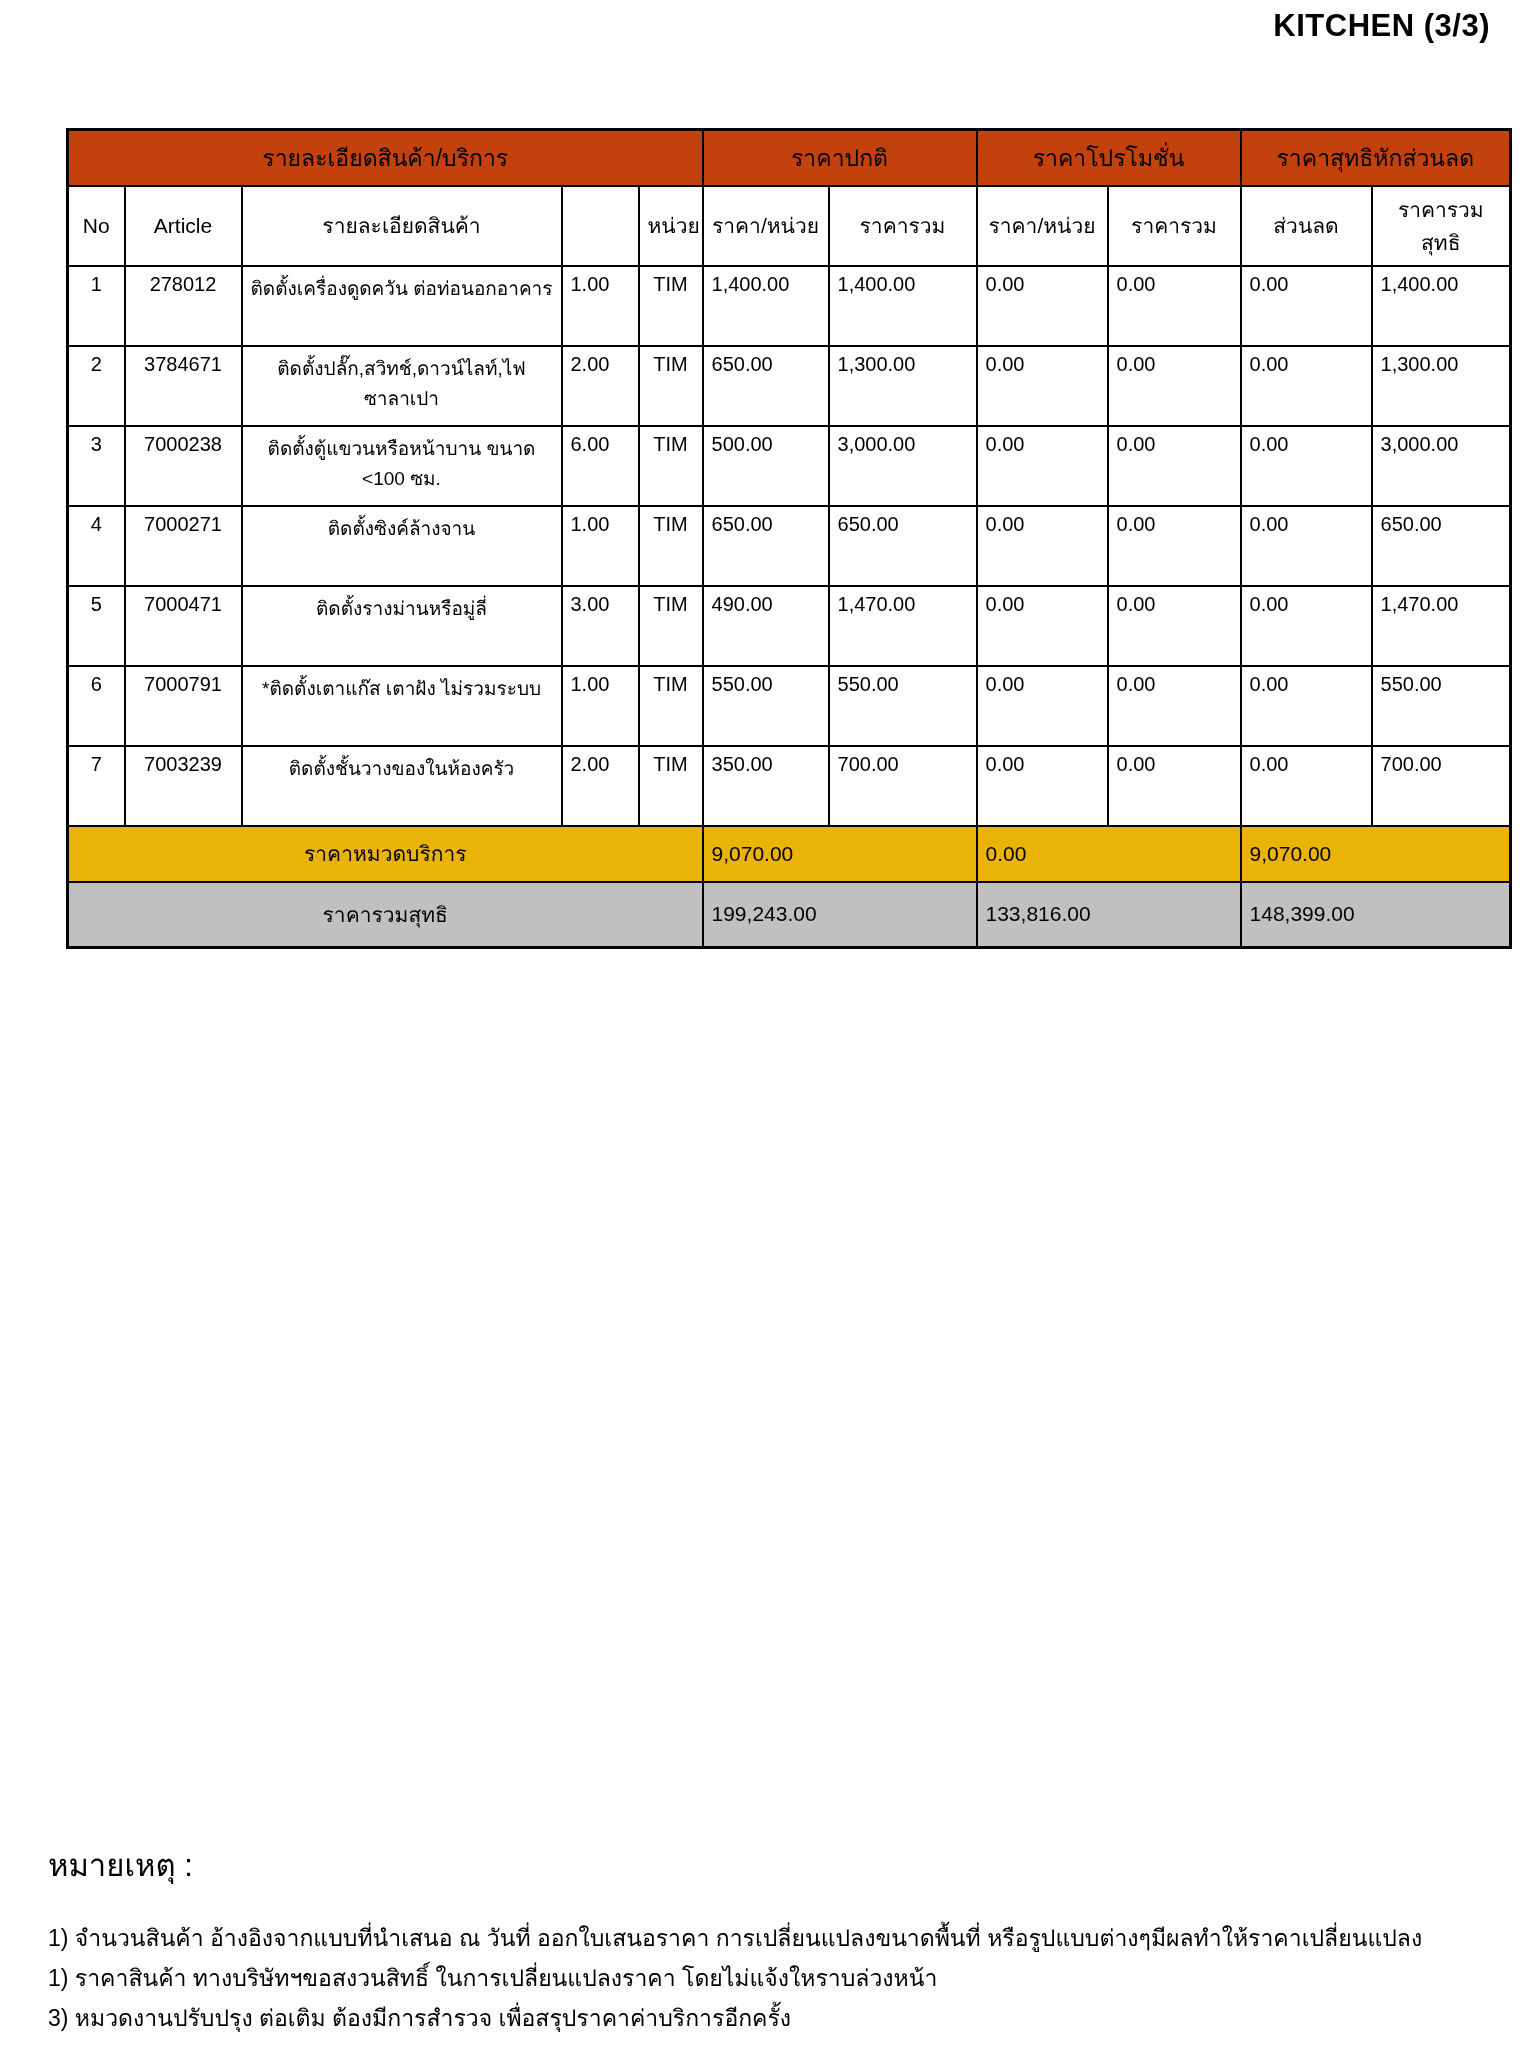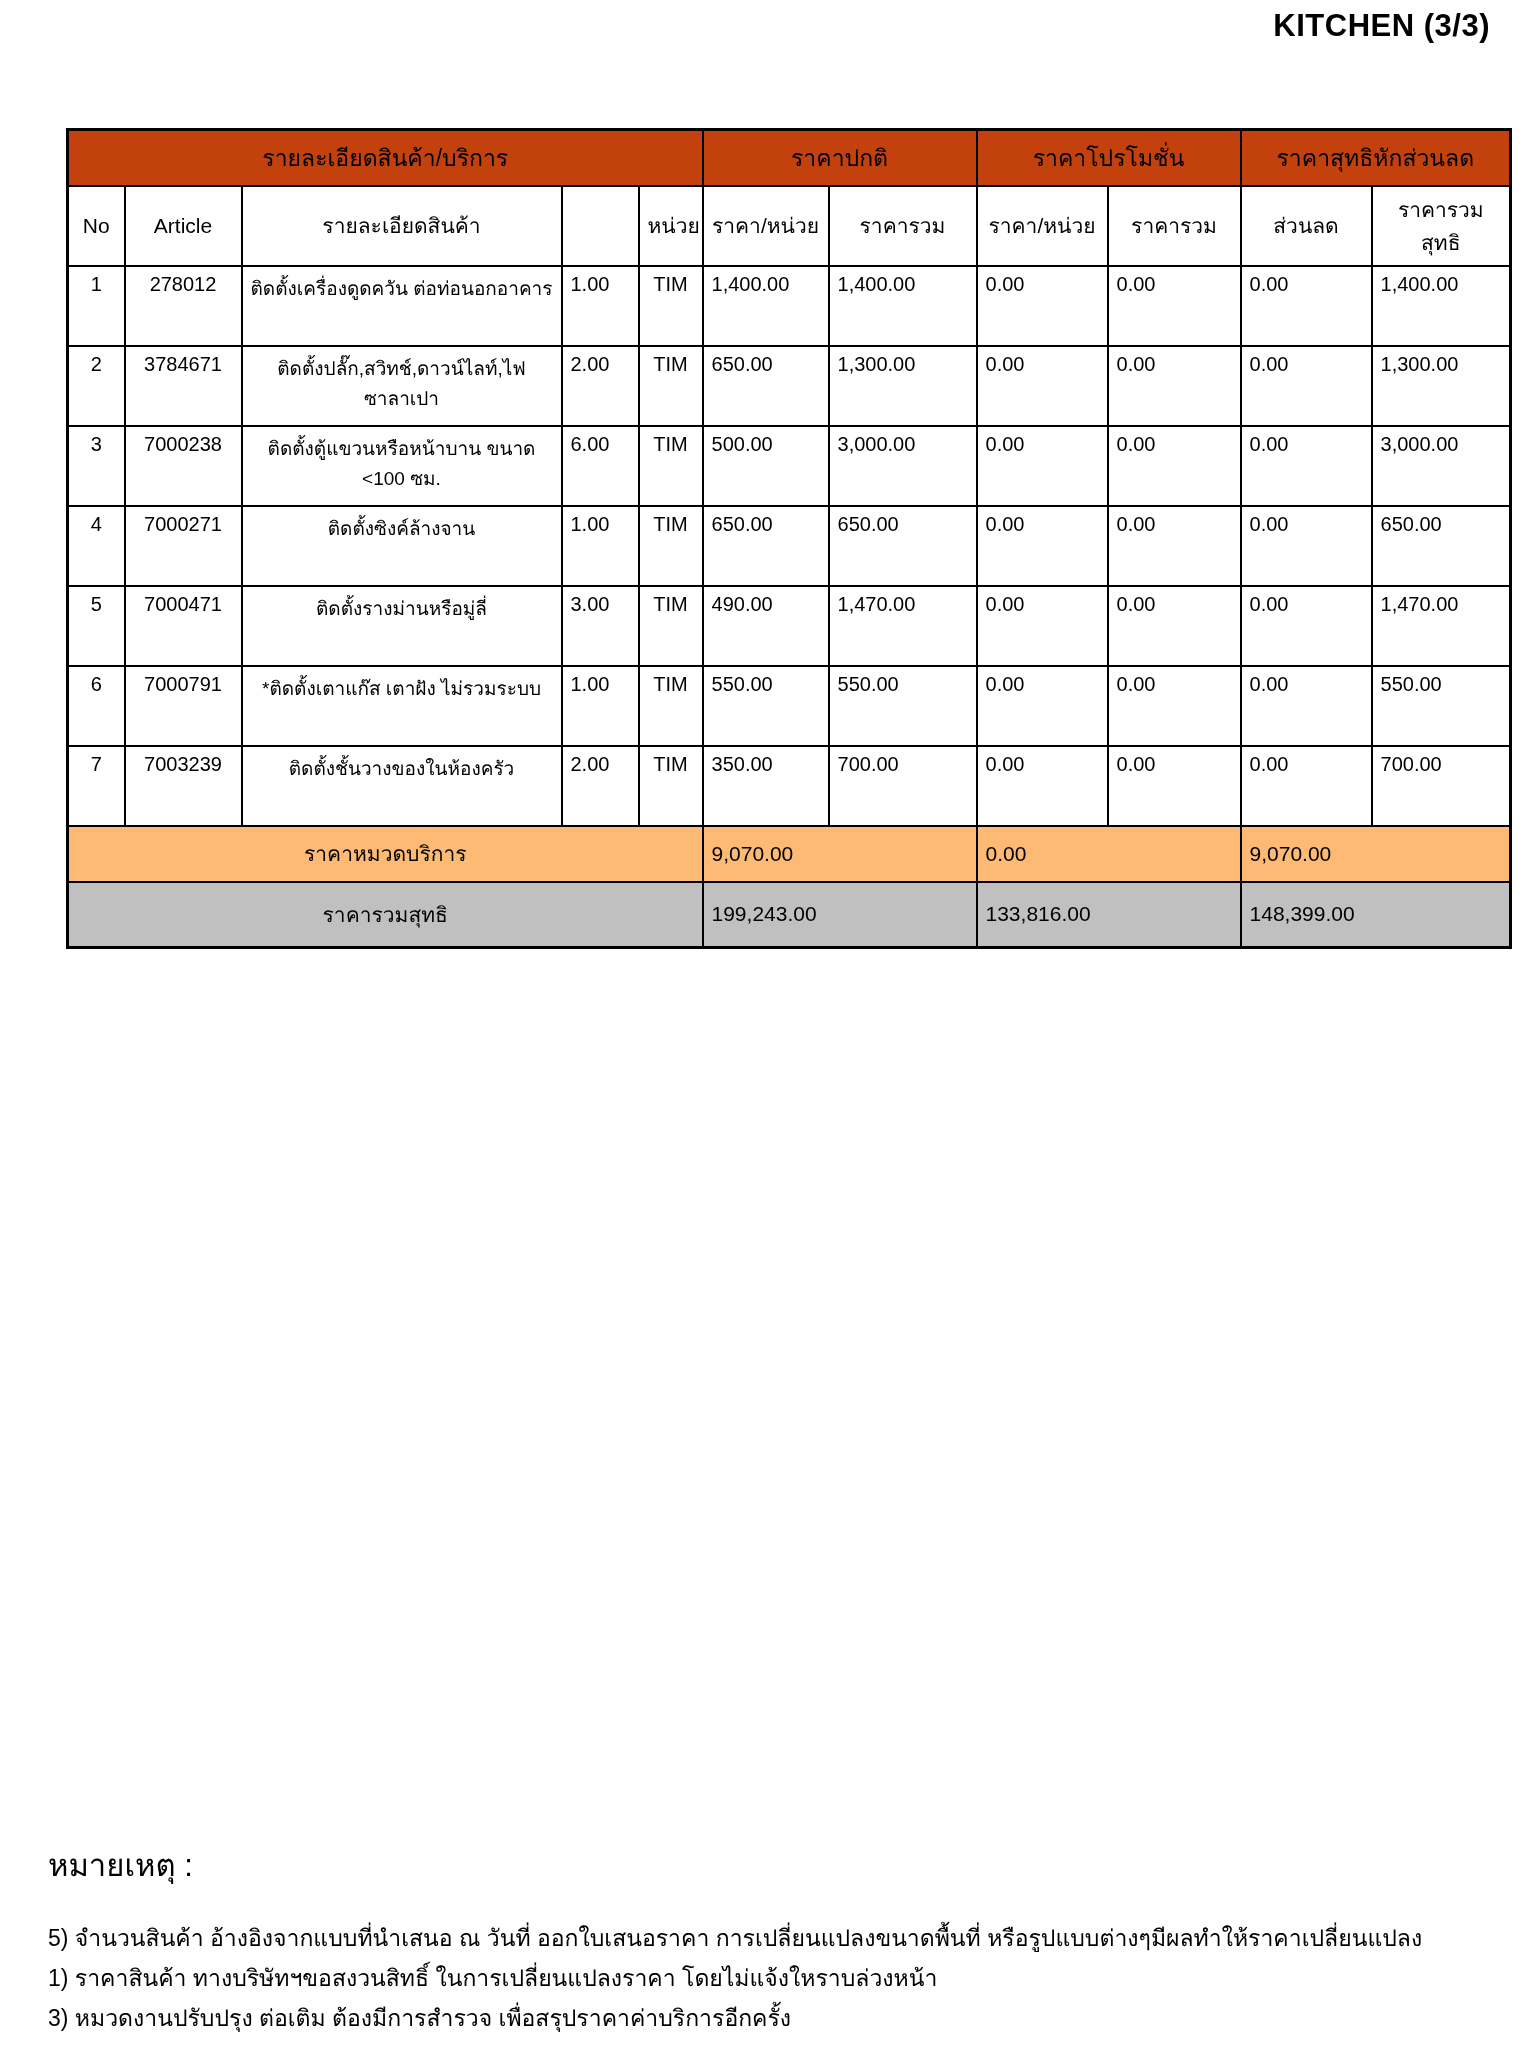--- a/index.html
+++ b/index.html
@@ -37,21 +37,21 @@
   tr.col-header th {
     background: #ffffff;
     height: 53px; font-size: 21px;
     text-align: center; vertical-align: middle;
   }
   tbody td { height: 80px; vertical-align: top; font-size: 20px; }
   .c-no, .c-article, .c-unit { text-align: center; }
   .c-desc { text-align: center; font-size: 19px; padding: 3px 5px; }
   .c-qty, .c-num { text-align: left; }
   tfoot td { vertical-align: middle; font-size: 21px; }
-  tr.service-total td { height: 56px; background: #fdba74; }
+  tr.service-total td { height: 56px; background: #eab308; }
   tr.grand-total td { height: 66px; background: #c0c0c0; }
   tfoot td.label-cell { text-align: center; }
 
   .notes { position: absolute; left: 48px; top: 1840px; width: 1460px; font-size: 23px; }
   .notes-heading { font-size: 31px; margin-bottom: 28px; }
   .note-line { line-height: 40px; }
 </style>
 </head>
 <body>
 
@@ -198,18 +198,18 @@
         <td colspan="5" class="label-cell">ราคารวมสุทธิ</td>
         <td colspan="2" class="c-num">199,243.00</td>
         <td colspan="2" class="c-num">133,816.00</td>
         <td colspan="2" class="c-num">148,399.00</td>
       </tr>
     </tfoot>
   </table>
 
   <div class="notes">
     <div class="notes-heading">หมายเหตุ :</div>
-    <div class="note-line">5) จำนวนสินค้า อ้างอิงจากแบบที่นำเสนอ ณ วันที่ ออกใบเสนอราคา การเปลี่ยนแปลงขนาดพื้นที่ หรือรูปแบบต่างๆมีผลทำให้ราคาเปลี่ยนแปลง</div>
+    <div class="note-line">1) จำนวนสินค้า อ้างอิงจากแบบที่นำเสนอ ณ วันที่ ออกใบเสนอราคา การเปลี่ยนแปลงขนาดพื้นที่ หรือรูปแบบต่างๆมีผลทำให้ราคาเปลี่ยนแปลง</div>
     <div class="note-line">1) ราคาสินค้า ทางบริษัทฯขอสงวนสิทธิ์ ในการเปลี่ยนแปลงราคา โดยไม่แจ้งใหราบล่วงหน้า</div>
     <div class="note-line">3) หมวดงานปรับปรุง ต่อเติม ต้องมีการสำรวจ เพื่อสรุปราคาค่าบริการอีกครั้ง</div>
   </div>
 
 </div>
 
 </body></html>

